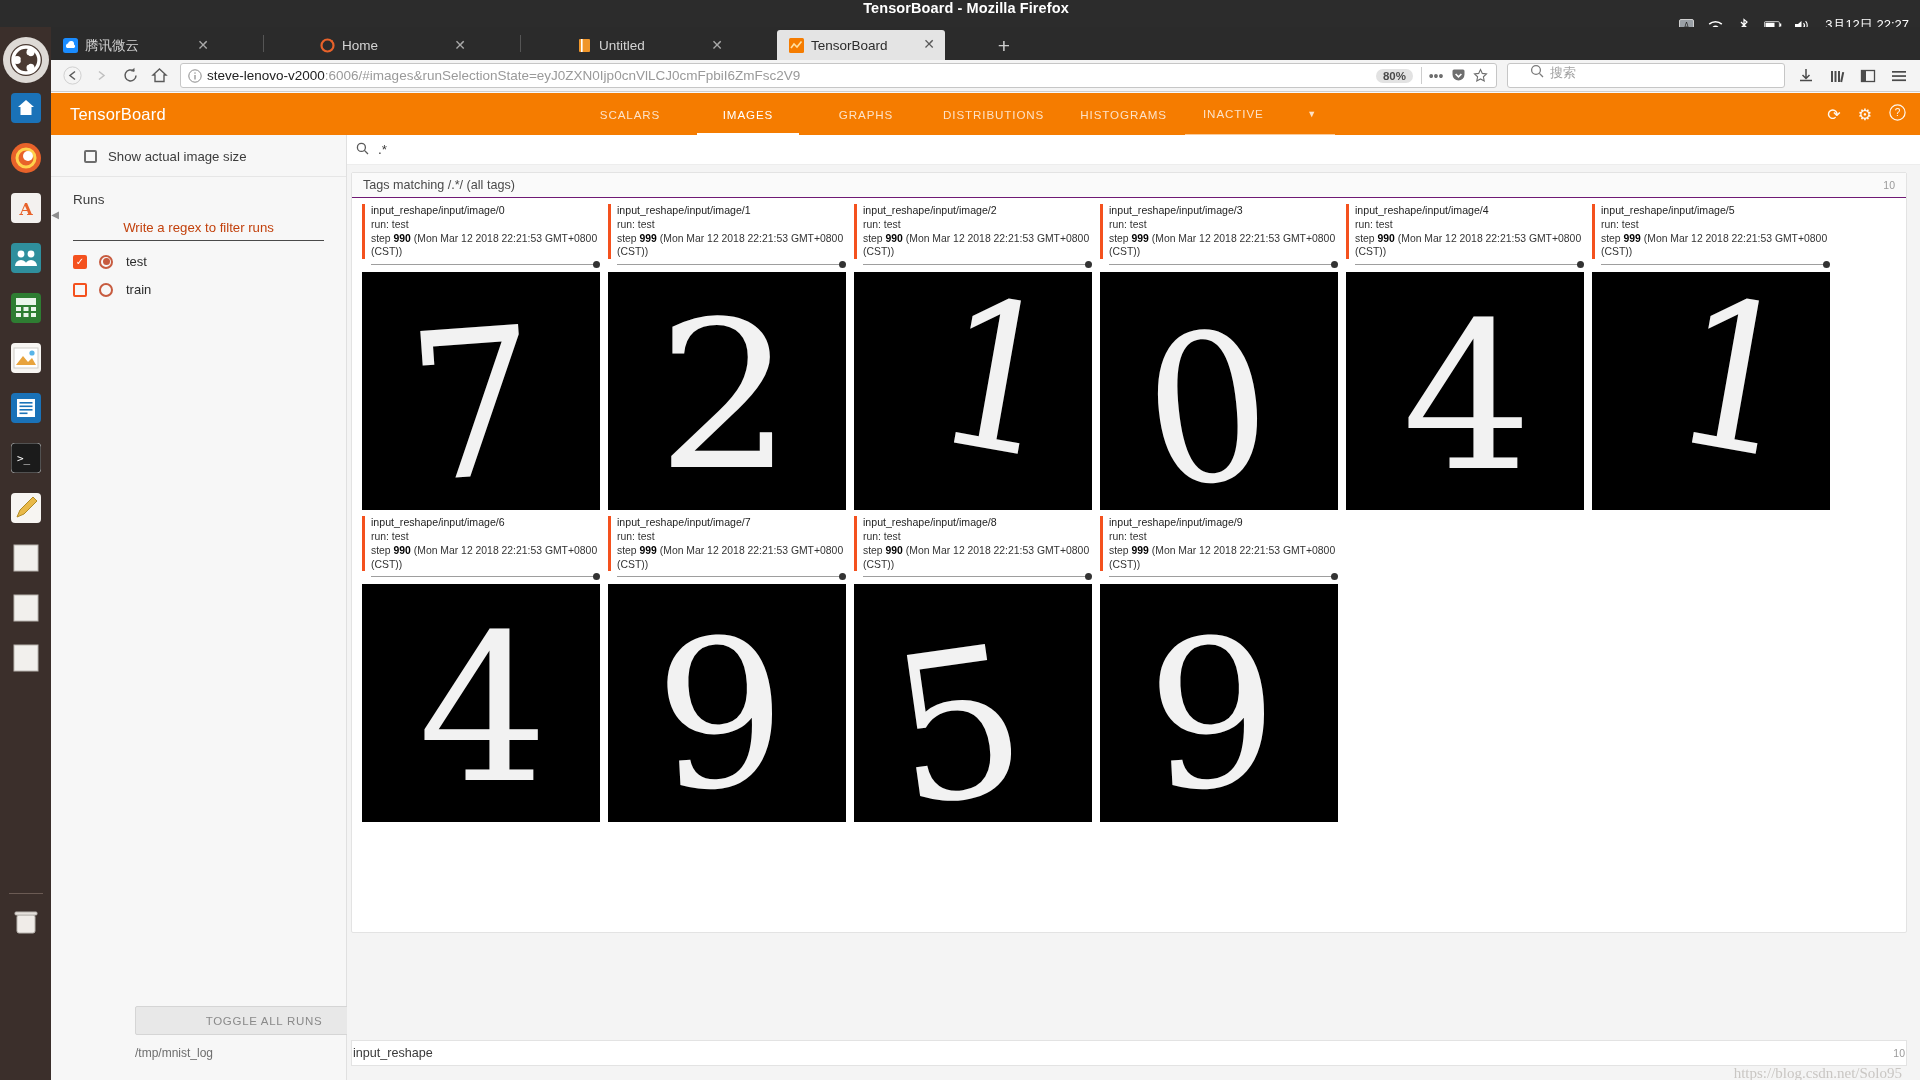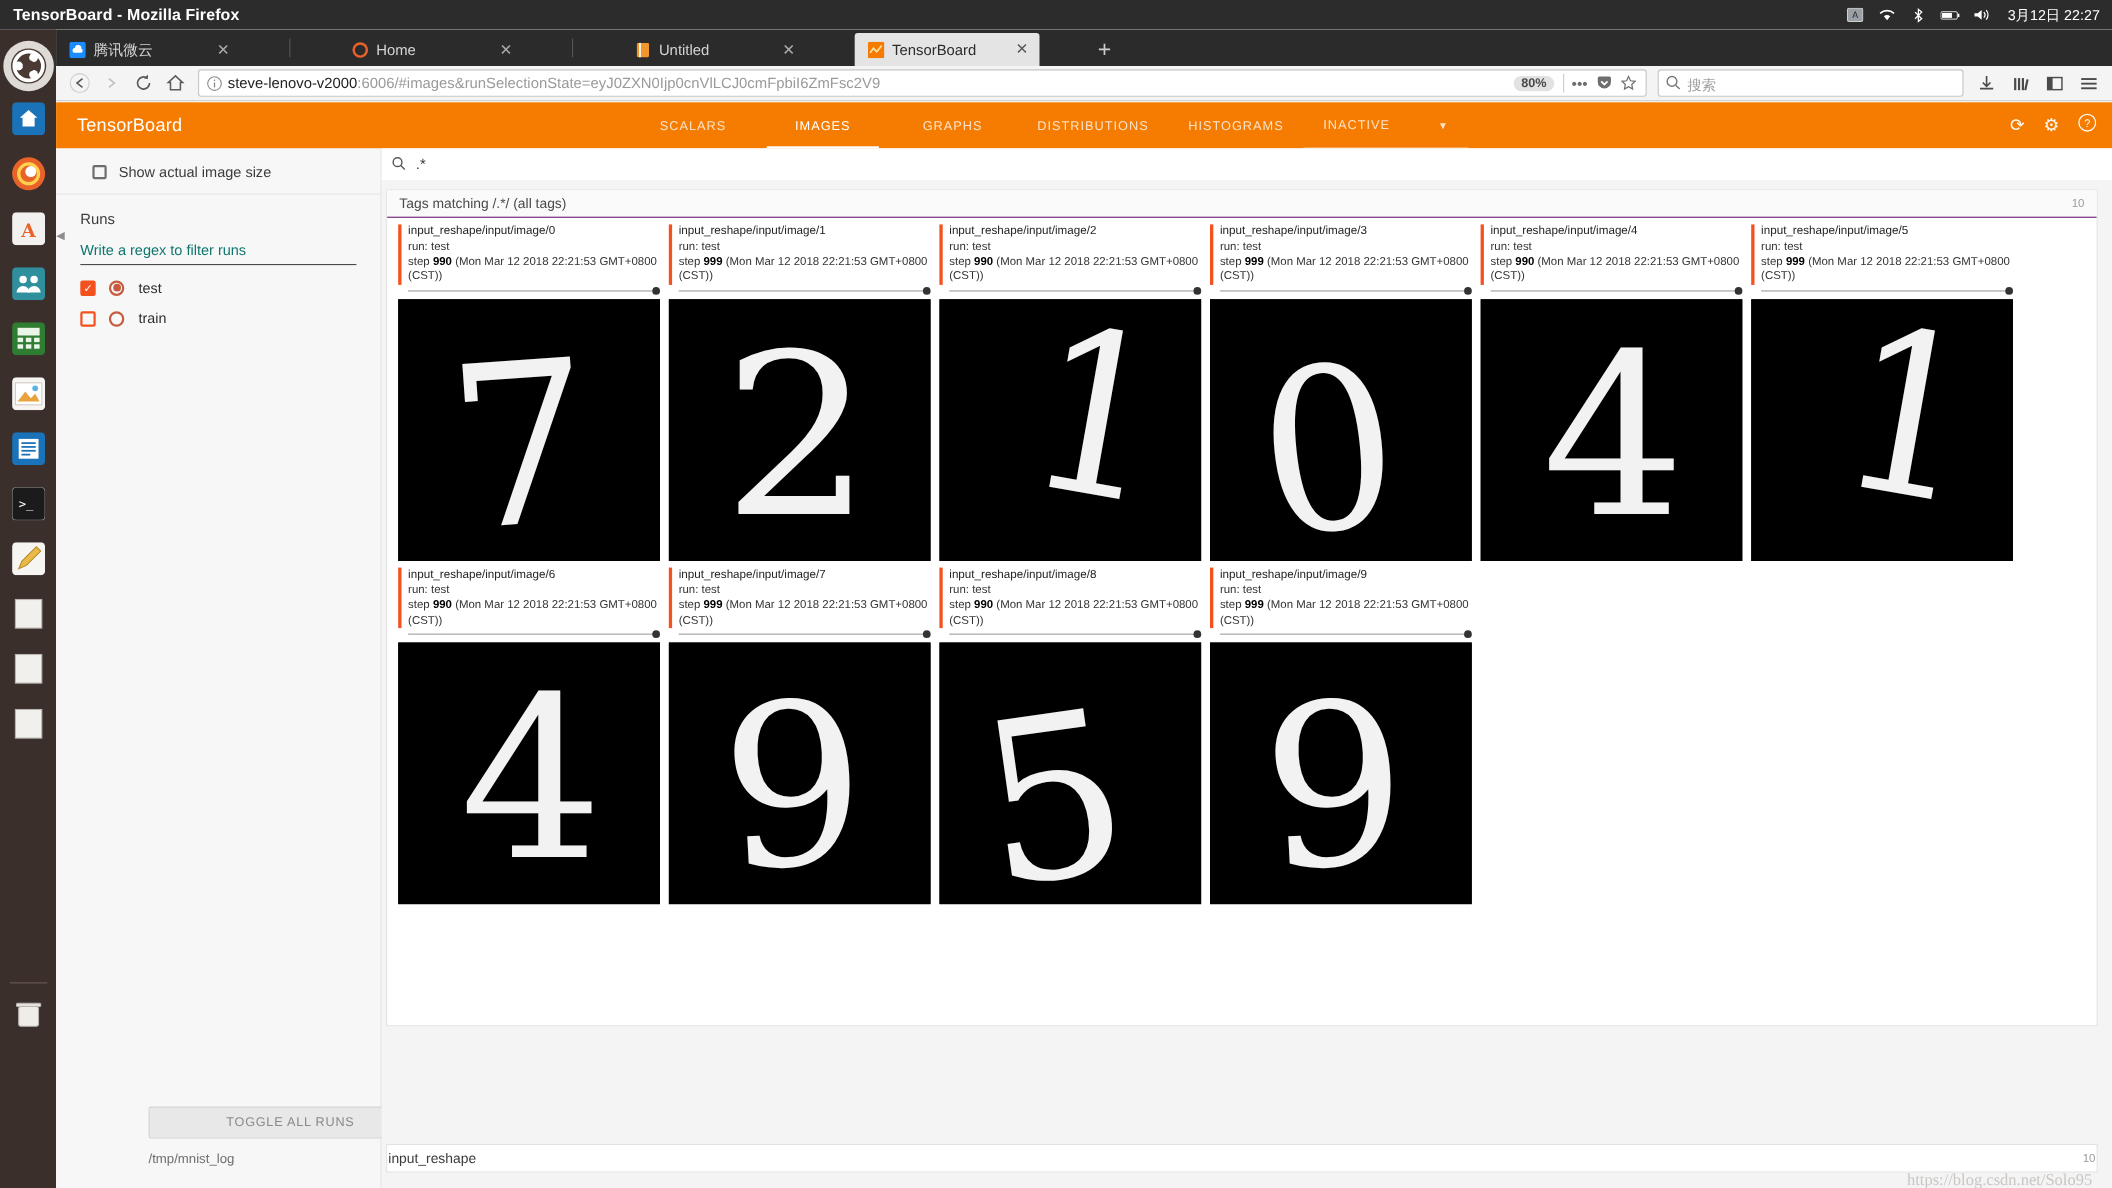--- a/index.html
+++ b/index.html
@@ -1,21 +1,21 @@
 <!DOCTYPE html>
 <html><head>
 <meta charset="utf-8">
 <style>
   * { box-sizing: border-box; margin:0; padding:0; }
   html,body { width:1920px; height:1080px; overflow:hidden; }
   body { font-family:"Liberation Sans", sans-serif; background:#f2f1f0; }
 
   
   .os-titlebar{ position:absolute; left:0; top:0; width:1920px; height:27px;
-    background:#2c2c2c; color:#fff; display:flex; align-items:center; }
+    background:#2c2c2c; color:#fff; display:flex; align-items:center;flex-direction:column; }
   .os-title{ font-size:14.5px; font-weight:bold; margin-left:12px; letter-spacing:.1px;}
   .os-tray{ margin-left:auto; display:flex; align-items:center; gap:11px; padding-right:11px;}
   .tray-ico{ width:18px; height:16px; display:flex; align-items:center; justify-content:center; color:#fff;}
   .tray-clock{ font-size:13px; color:#fff; margin-left:3px;}
 
   
   .dock{ position:absolute; left:0; top:27px; width:51px; height:1053px;
     background:#3b2f2b; display:flex; flex-direction:column; align-items:center; padding-top:4px;}
   .dock-item{ width:42px; height:42px; margin:4px 0; border-radius:5px;
     display:flex; align-items:center; justify-content:center; position:relative; font-size:19px; color:#fff;}
@@ -42,21 +42,21 @@
   .navbtn.dim{ color:#c0c0c0;}
   .urlbar{ flex:1; height:25px; background:#fff; border:1px solid #c6c6c6; border-radius:3px;
            display:flex; align-items:center; padding:0 5px; margin:0 6px; }
   .url-i{ width:17px;height:17px;display:flex;align-items:center;justify-content:center;color:#8a8a8a;font-size:12px;}
   .url-txt{ flex:1; font-size:13.5px; color:#9a9a9a; margin-left:4px; white-space:nowrap; overflow:hidden;}
   .url-txt b{ color:#222; font-weight:normal;}
   .zoombadge{ font-size:11.5px; color:#4a4a4a; background:#e2e2e2; border-radius:9px; padding:1px 7px; margin-right:5px;font-weight:bold;}
   .uvdiv{ width:1px;height:17px;background:#cdcdcd;margin:0 3px;}
   .uico{ width:22px;height:22px;display:flex;align-items:center;justify-content:center;color:#6e6e6e;font-size:14px;}
   .searchbar{ width:278px;height:25px;background:#fff;border:1px solid #c6c6c6;border-radius:3px;
-           display:flex;align-items:flex-end;padding:0 6px;margin-left:4px;}
+           display:flex;align-items:flex-start;padding:0 22px;margin-left:4px;}
   .searchbar .sp{ font-size:13px;color:#a0a0a0;margin-left:6px;}
   .navright{ display:flex; align-items:center; gap:2px; margin-left:6px;}
 
   
   .tb{ position:absolute; left:0; top:66px; width:1869px; height:987px; background:#fff;}
   .tb-header{ height:42px; background:#f57c00; display:flex; align-items:center; color:#fff; position:relative;}
   .tb-logo{ font-size:16.5px; margin-left:19px; letter-spacing:.2px;}
   .tb-tabs{ position:absolute; left:520px; top:0; height:42px; display:flex; align-items:stretch;}
   .tb-tab{ padding:0 18px; min-width:118px; display:flex; align-items:center; justify-content:center;
            font-size:11.6px; letter-spacing:.9px; color:rgba(255,255,255,.78); position:relative;}
@@ -67,21 +67,21 @@
   .tb-actions{ position:absolute; right:14px; display:flex; align-items:center; gap:17px;}
   .tb-act{ font-size:16px; color:#fff; opacity:.95;}
 
   .tb-body{ display:flex; height:945px;}
   .tb-side{ width:296px; background:#f7f7f7; border-right:1px solid #e0e0e0; position:relative;}
   .side-row1{ padding:14px 0 12px 22px; border-bottom:1px solid #e6e6e6; display:flex; align-items:center;}
   .cbox{ width:13px;height:13px;border:2px solid #6d6d6d;border-radius:2px;flex:none;}
   .side-row1 span{ font-size:13.2px; color:#3c3c3c; margin-left:11px;}
   .side-runs{ padding:15px 22px 0 22px;}
   .runs-title{ font-size:13.5px; color:#3c3c3c;}
-  .regex{ margin-top:13px; font-size:13.2px; color:#0f766e; padding-bottom:5px; border-bottom:1px solid #4a4a4a;}
+  .regex{ margin-top:13px; font-size:13.2px; color:#c2410c; padding-bottom:5px; border-bottom:1px solid #4a4a4a;text-align:center;}
   .run-item{ display:flex; align-items:center; margin-top:13px;}
   .run-cb{ width:14px;height:14px;border:2px solid #f4511e;border-radius:2px;flex:none;
            display:flex;align-items:center;justify-content:center;color:#fff;font-size:10px;}
   .run-cb.on{ background:#f4511e;}
   .run-radio{ width:14px;height:14px;border:2px solid #c75b3f;border-radius:50%;margin-left:12px;flex:none;
            display:flex;align-items:center;justify-content:center;}
   .run-radio.on::after{ content:""; width:7px;height:7px;border-radius:50%;background:#c75b3f;}
   .run-name{ font-size:13px; color:#2d2d2d; margin-left:13px;}
   .toggle-all{ position:absolute; left:84px; bottom:45px; width:258px; height:29px; background:#e8e8e8;
       border:1px solid #d5d5d5; border-radius:2px; display:flex; align-items:center; justify-content:center;

